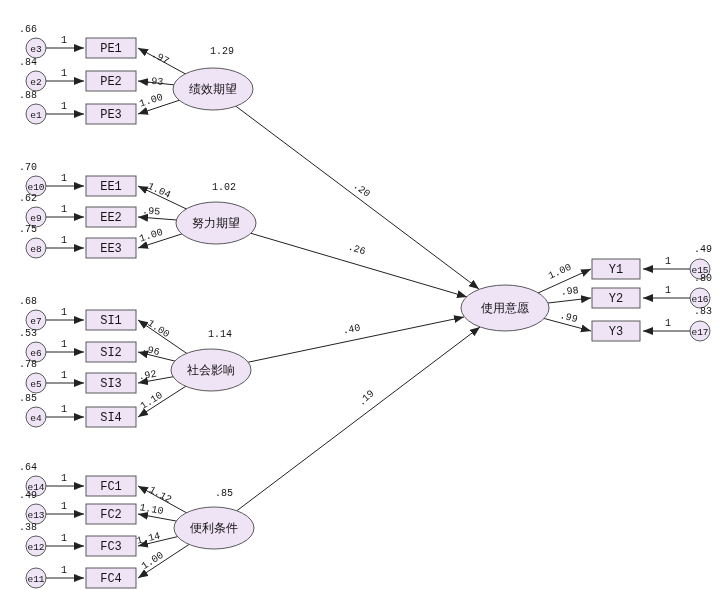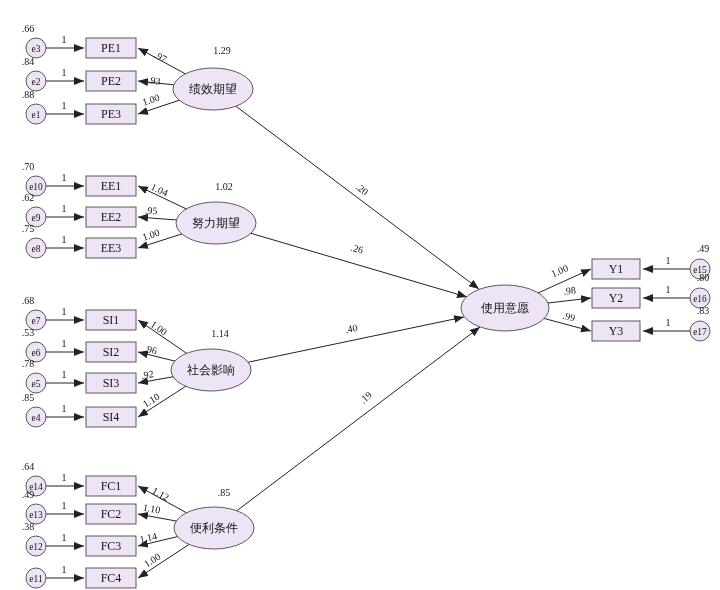--- a/index.html
+++ b/index.html
@@ -1,16 +1,16 @@
 <!DOCTYPE html>
 <html><head>
 <meta charset="utf-8">
 <style>
   html,body{margin:0;padding:0;background:#ffffff;}
-  .canvas{width:664px;height:590px;position:relative;font-family:Liberation Serif, serif;}
+  .canvas{width:664px;height:590px;position:relative;font-family:Liberation Mono, monospace;}
   svg{display:block;}
   svg text{fill:#141414;}
   .num{font-size:10px;}
   .one{font-size:10px;}
   .ind{font-size:12px;}
   .lat{font-size:12px;}
   .en{font-size:9.5px;}
   .shape{fill:#efe3f6;stroke:#5a5a5a;stroke-width:1;}
   .ln{stroke:#222222;stroke-width:1;fill:none;}
 </style>

